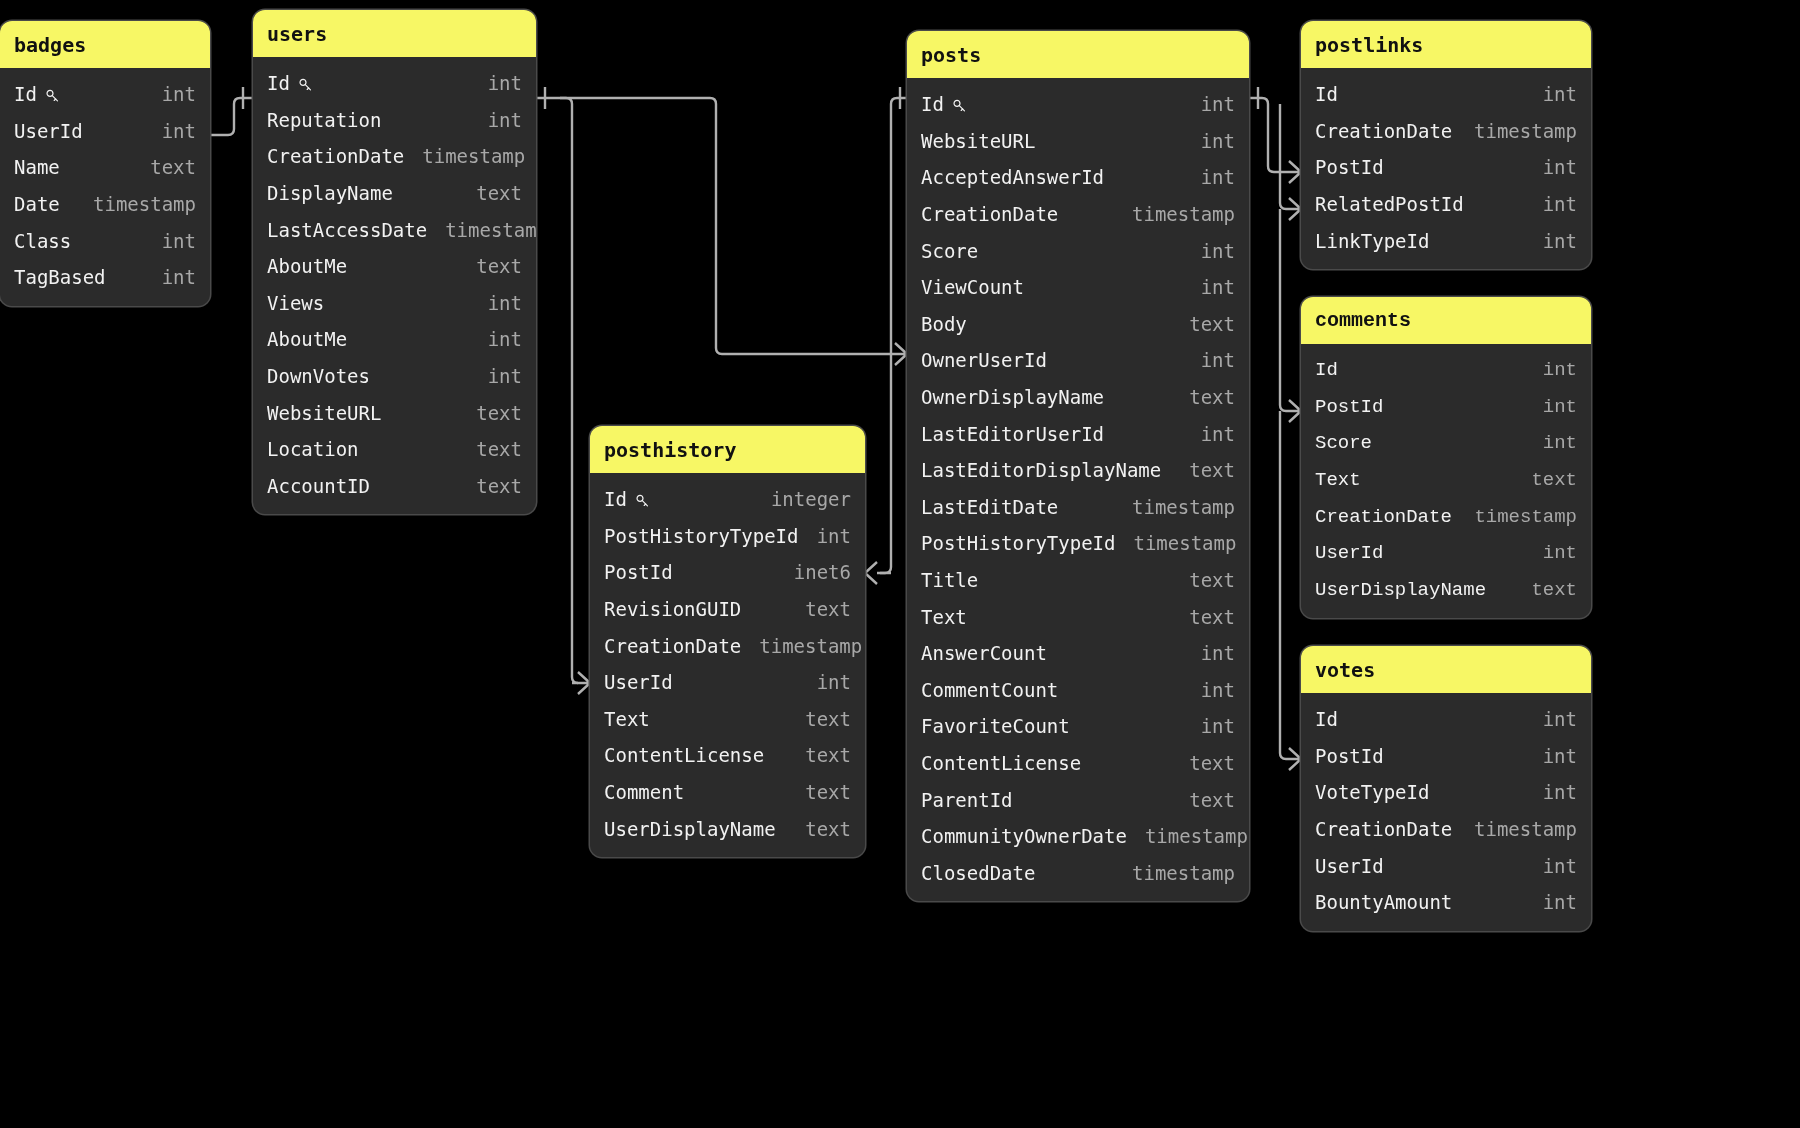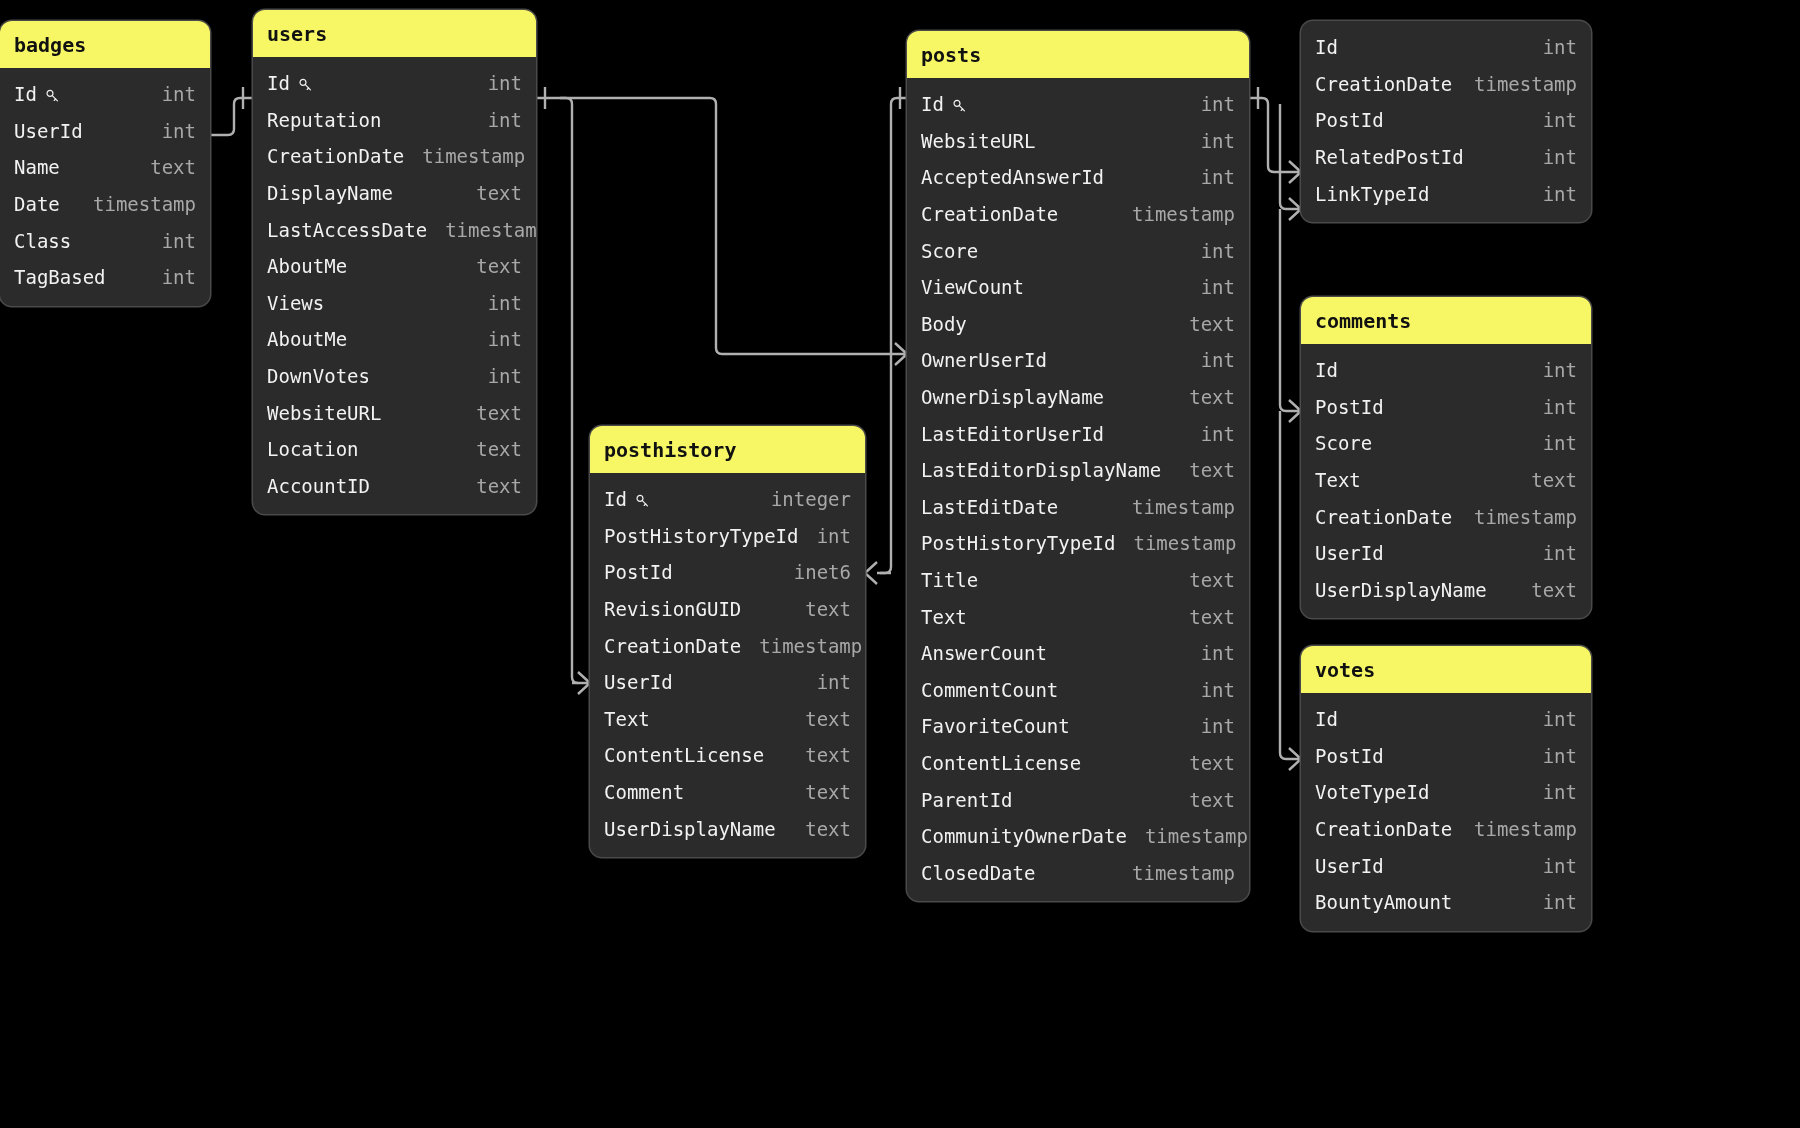--- a/index.html
+++ b/index.html
@@ -475,20 +475,21 @@
           </div>
           <div class="field-row">
             <span class="field-name">
               <span>ClosedDate</span>
             </span>
             <span class="field-type">timestamp</span>
           </div>
         </div>
       </div>
       <div class="table-card" style="left: 1301px; top: 21px; width: 290px;">
+        <div class="table-header">postlinks</div>
         <div class="table-body">
           <div class="field-row">
             <span class="field-name">
               <span>Id</span>
             </span>
             <span class="field-type">int</span>
           </div>
           <div class="field-row">
             <span class="field-name">
               <span>CreationDate</span>
@@ -508,21 +509,21 @@
             <span class="field-type">int</span>
           </div>
           <div class="field-row">
             <span class="field-name">
               <span>LinkTypeId</span>
             </span>
             <span class="field-type">int</span>
           </div>
         </div>
       </div>
-      <div class="table-card" style="left: 1301px; top: 297px; width: 290px;">
+      <div class="table-card" style="left: 1301px; top: 297px; width: 290px; font-family: Liberation Mono, monospace;">
         <div class="table-header">comments</div>
         <div class="table-body">
           <div class="field-row">
             <span class="field-name">
               <span>Id</span>
             </span>
             <span class="field-type">int</span>
           </div>
           <div class="field-row">
             <span class="field-name">

